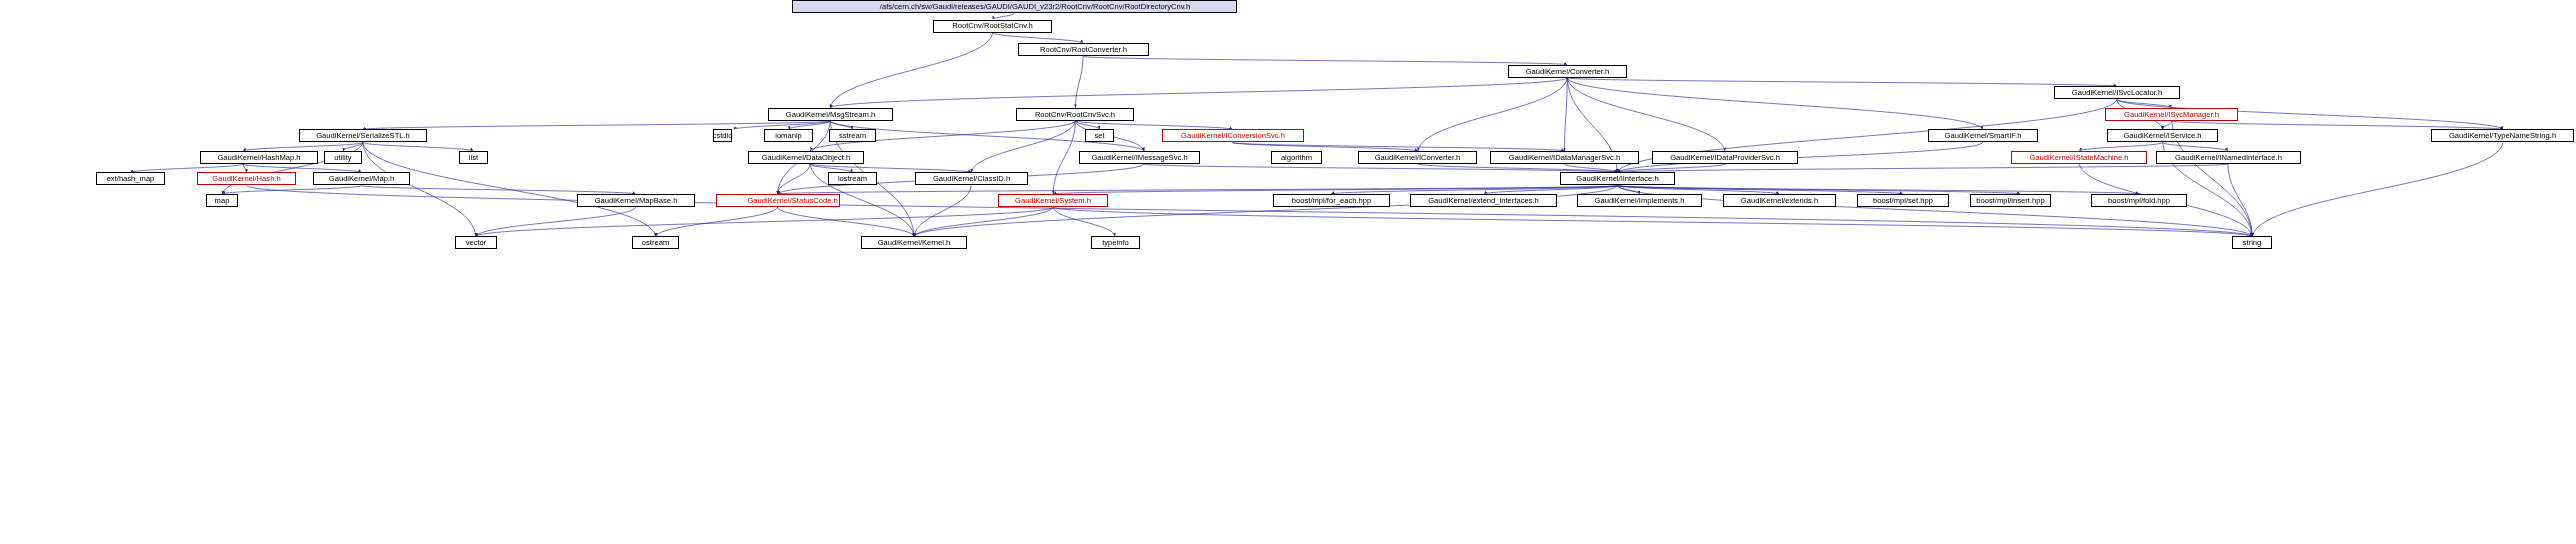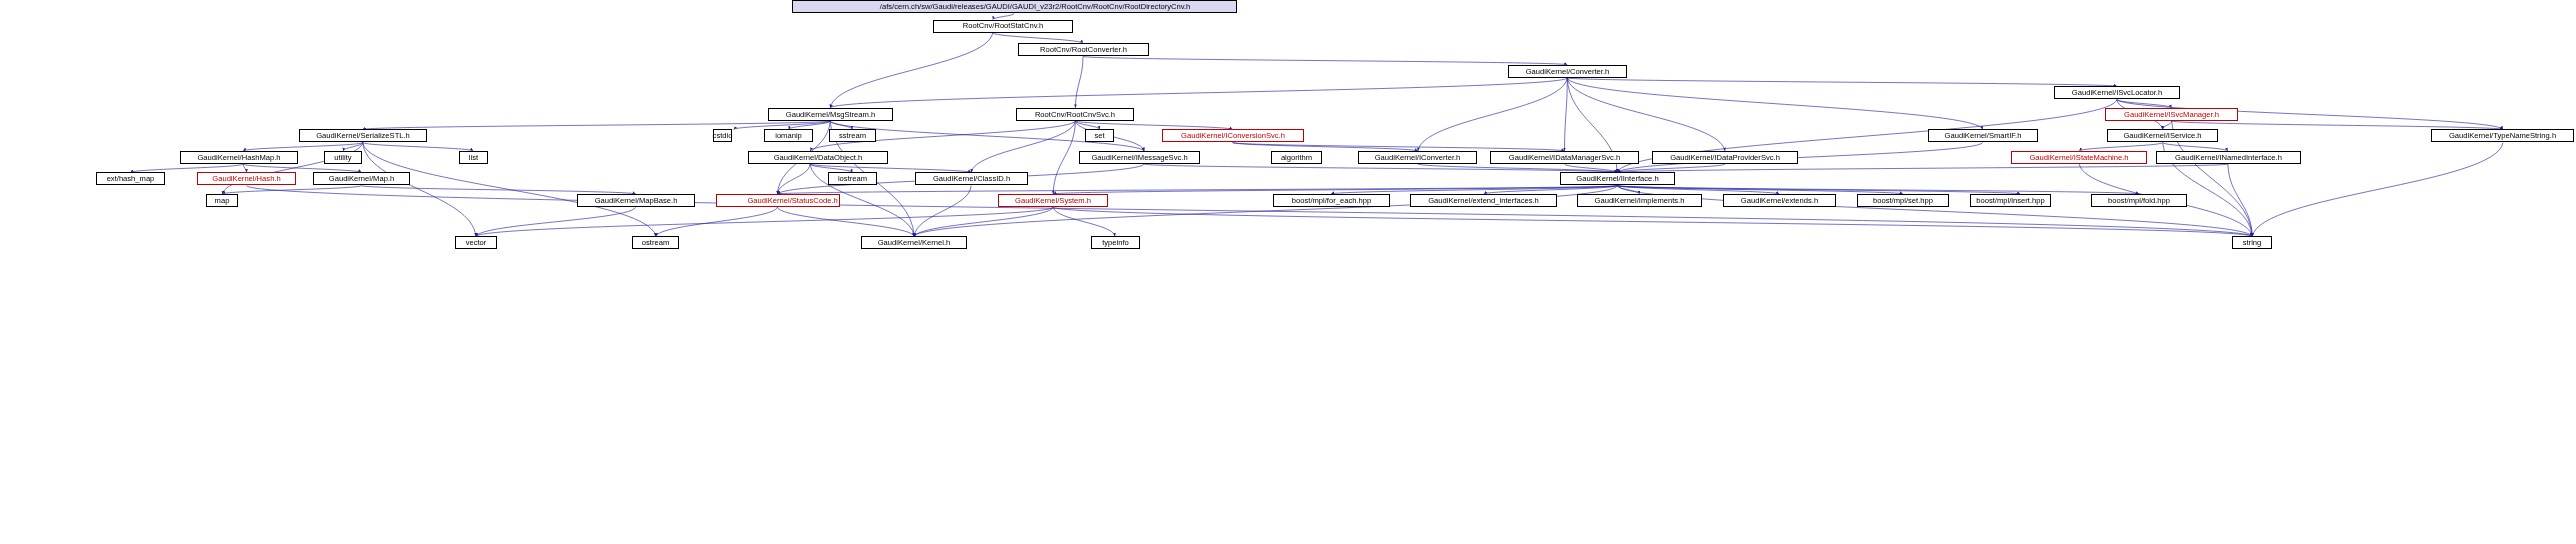--- a/index.html
+++ b/index.html
@@ -139,21 +139,21 @@
       <path d="M 1516 298 C 1519.204 316.9, 1601.796 321.1, 1605 340" fill="none" stroke="#2020a0" stroke-width="0.9" marker-end="url(#arrow)"></path>
       <path d="M 1516 298 C 1505.2 316.9, 695.8 321.1, 685 340" fill="none" stroke="#2020a0" stroke-width="0.9" marker-end="url(#arrow)"></path>
       <path d="M 1516 298 C 1526.8 316.9, 3231.2 321.1, 3242 340" fill="none" stroke="#2020a0" stroke-width="0.9" marker-end="url(#arrow)"></path>
       <path d="M 915 298 C 906.72 316.9, 693.28 321.1, 685 340" fill="none" stroke="#2020a0" stroke-width="0.9" marker-end="url(#arrow)"></path>
       <path d="M 1398 267 C 1395.048 299.85, 1318.952 307.15, 1316 340" fill="none" stroke="#2020a0" stroke-width="0.9" marker-end="url(#arrow)"></path>
       <path d="M 3603 205 C 3592.2 265.75, 3252.8 279.25, 3242 340" fill="none" stroke="#2020a0" stroke-width="0.9" marker-end="url(#arrow)"></path>
     </svg>
 <div class="node root" style="left: 792px; top: 0px; width: 445px;">
       <span>/afs/cern.ch/sw/Gaudi/releases/GAUDI/GAUDI_v23r2/RootCnv/RootCnv/RootDirectoryCnv.h</span>
     </div>
-    <div class="node" style="left: 933px; top: 19.5px; width: 140px; text-align: right;">
+    <div class="node" style="left: 933px; top: 19.5px; width: 119px; text-align: right;">
       <span>RootCnv/RootStatCnv.h</span>
     </div>
     <div class="node" style="left: 1018px; top: 43px; width: 131px;">
       <span>RootCnv/RootConverter.h</span>
     </div>
     <div class="node" style="left: 1508px; top: 65px; width: 119px;">
       <span>GaudiKernel/Converter.h</span>
     </div>
     <div class="node" style="left: 2054px; top: 86px; width: 126px;">
       <span>GaudiKernel/ISvcLocator.h</span>
@@ -187,30 +187,30 @@
     </div>
     <div class="node red" style="left: 1162px; top: 129px; width: 142px;">
       <span>GaudiKernel/IConversionSvc.h</span>
     </div>
     <div class="node" style="left: 1928px; top: 129px; width: 110px;">
       <span>GaudiKernel/SmartIF.h</span>
     </div>
     <div class="node" style="left: 2107px; top: 129px; width: 111px;">
       <span>GaudiKernel/IService.h</span>
     </div>
-    <div class="node" style="left: 180px; top: 151px; width: 118px;">
+    <div class="node" style="left: 200px; top: 151px; width: 118px;">
       <span>GaudiKernel/HashMap.h</span>
     </div>
     <div class="node" style="left: 324px; top: 151px; width: 38px;">
       <span>utility</span>
     </div>
     <div class="node" style="left: 459px; top: 151px; width: 29px;">
       <span>list</span>
     </div>
-    <div class="node" style="left: 748px; top: 151px; width: 140px;">
+    <div class="node" style="left: 748px; top: 151px; width: 116px;">
       <span>GaudiKernel/DataObject.h</span>
     </div>
     <div class="node" style="left: 1079px; top: 151px; width: 121px;">
       <span>GaudiKernel/IMessageSvc.h</span>
     </div>
     <div class="node" style="left: 1271px; top: 151px; width: 51px;">
       <span>algorithm</span>
     </div>
     <div class="node" style="left: 1358px; top: 151px; width: 119px;">
       <span>GaudiKernel/IConverter.h</span>

